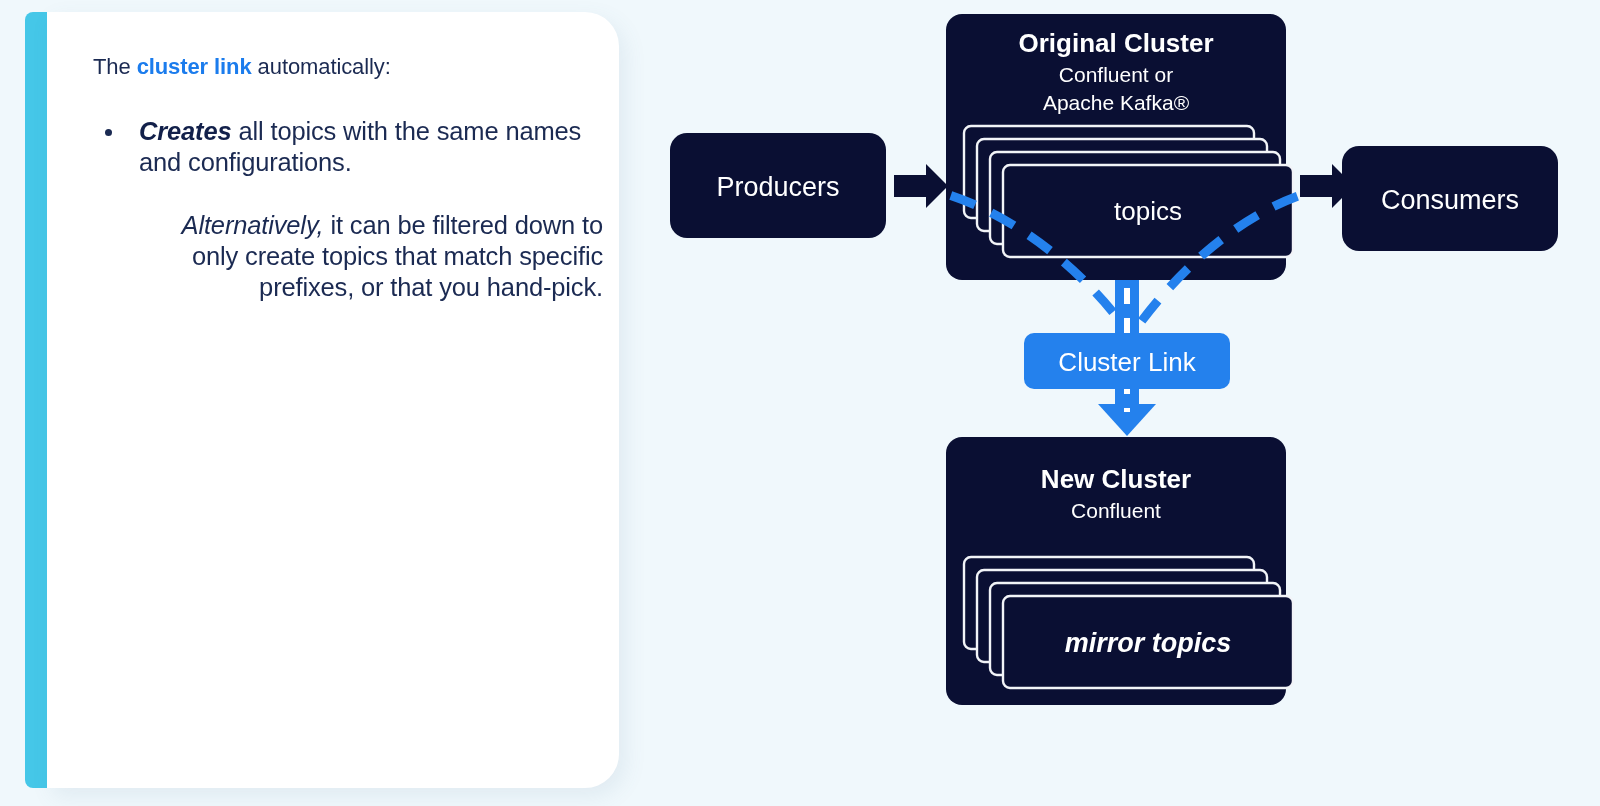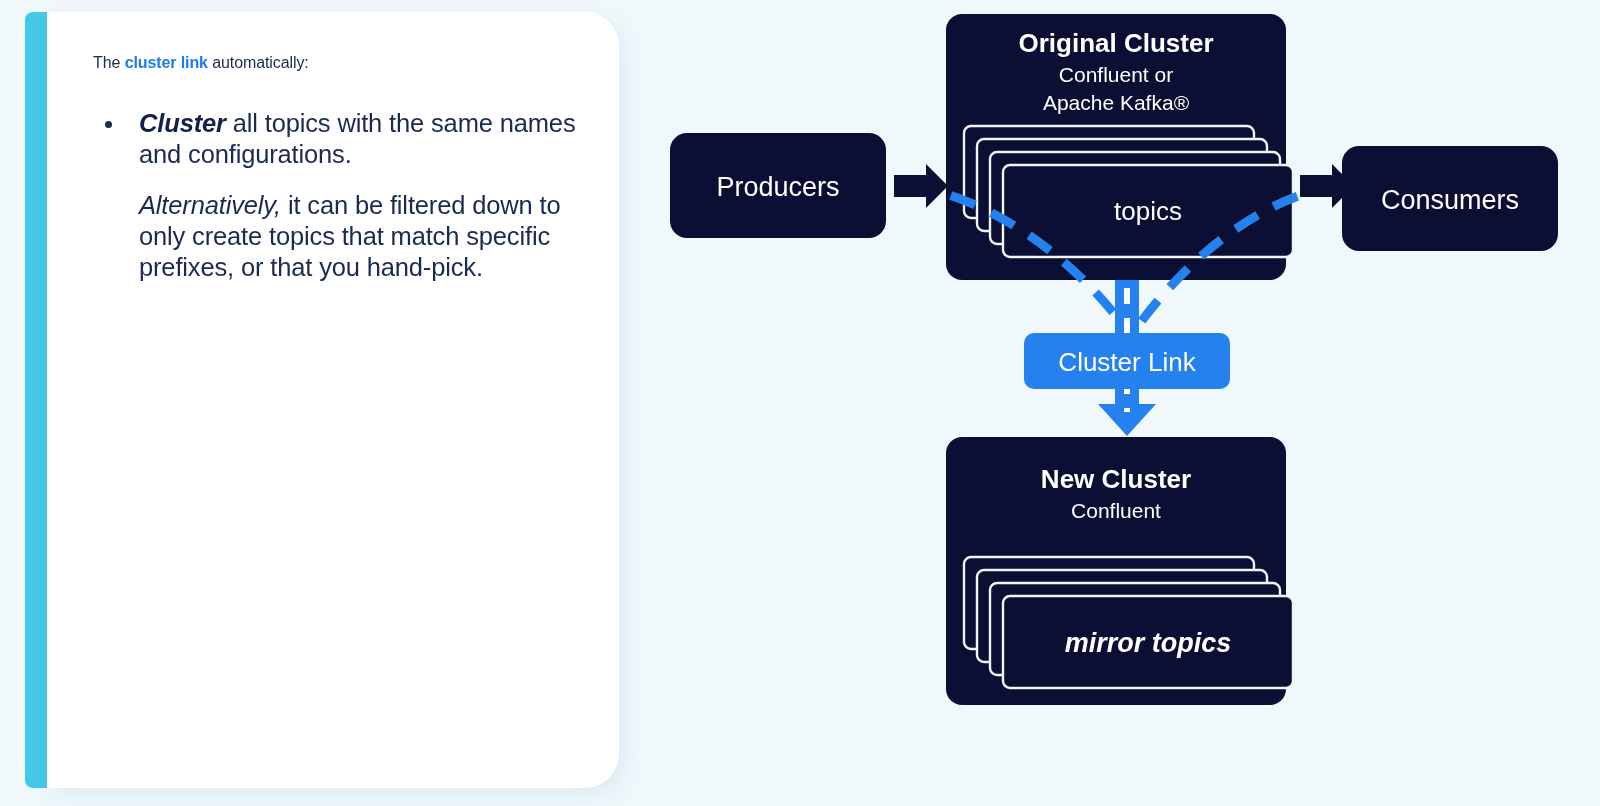--- a/index.html
+++ b/index.html
@@ -30,21 +30,21 @@
     background: #ffffff;
     border-radius: 0 34px 34px 0;
     box-shadow: 6px 8px 22px rgba(80,120,150,0.10);
   }
   #card-content {
     position: absolute; left: 46px; top: 42px;
     width: 510px;
   }
 
   .lead {
-    font-size: 16px;
+    font-size: 22px;
     color: #1b2a52;
     letter-spacing: -0.1px;
     margin-bottom: 36px;
     white-space: nowrap;
   }
   .lead .hl { color: #1b7ced; font-weight: bold; }
 
   .bullet-row {
     position: relative;
     padding-left: 46px;
@@ -60,22 +60,23 @@
   .para {
     font-size: 25.5px;
     line-height: 31px;
     color: #1b2a52;
     letter-spacing: -0.15px;
   }
   .para .kw { font-weight: bold; font-style: italic; color: #12204a; }
   .para .it { font-style: italic; }
   .sub-para {
     padding-left: 46px;
-    margin-top: 20px;
+    margin-top: 32px;
     margin-bottom: 40px;
+    text-align: right;
   }
   .gap-lg { margin-bottom: 44px; }
 
   
   #diagram { position: absolute; left: 640px; top: 0; width: 960px; height: 620px; }
   #diagram svg { display: block; }
   .nodetxt { fill: #ffffff; font-family: "Liberation Sans", sans-serif; }
 </style>
 </head>
 <body>
@@ -87,21 +88,21 @@
     <div id="card-body">
       <div id="card-content">
 
         <div class="lead">
           <span>The </span><span class="hl">cluster link</span><span> automatically:</span>
         </div>
 
         <div class="bullet-row">
           <span class="bullet-dot"></span>
           <div class="para">
-            <span class="kw">Cluster</span><span> all topics with the same names and configurations.</span>
+            <span class="kw">Creates</span><span> all topics with the same names and configurations.</span>
           </div>
         </div>
 
         <div class="sub-para">
           <div class="para">
             <span class="it">Alternatively,</span><span> it can be filtered down to only create topics that match specific prefixes, or that you hand-pick.</span>
           </div>
         </div>
 
 

